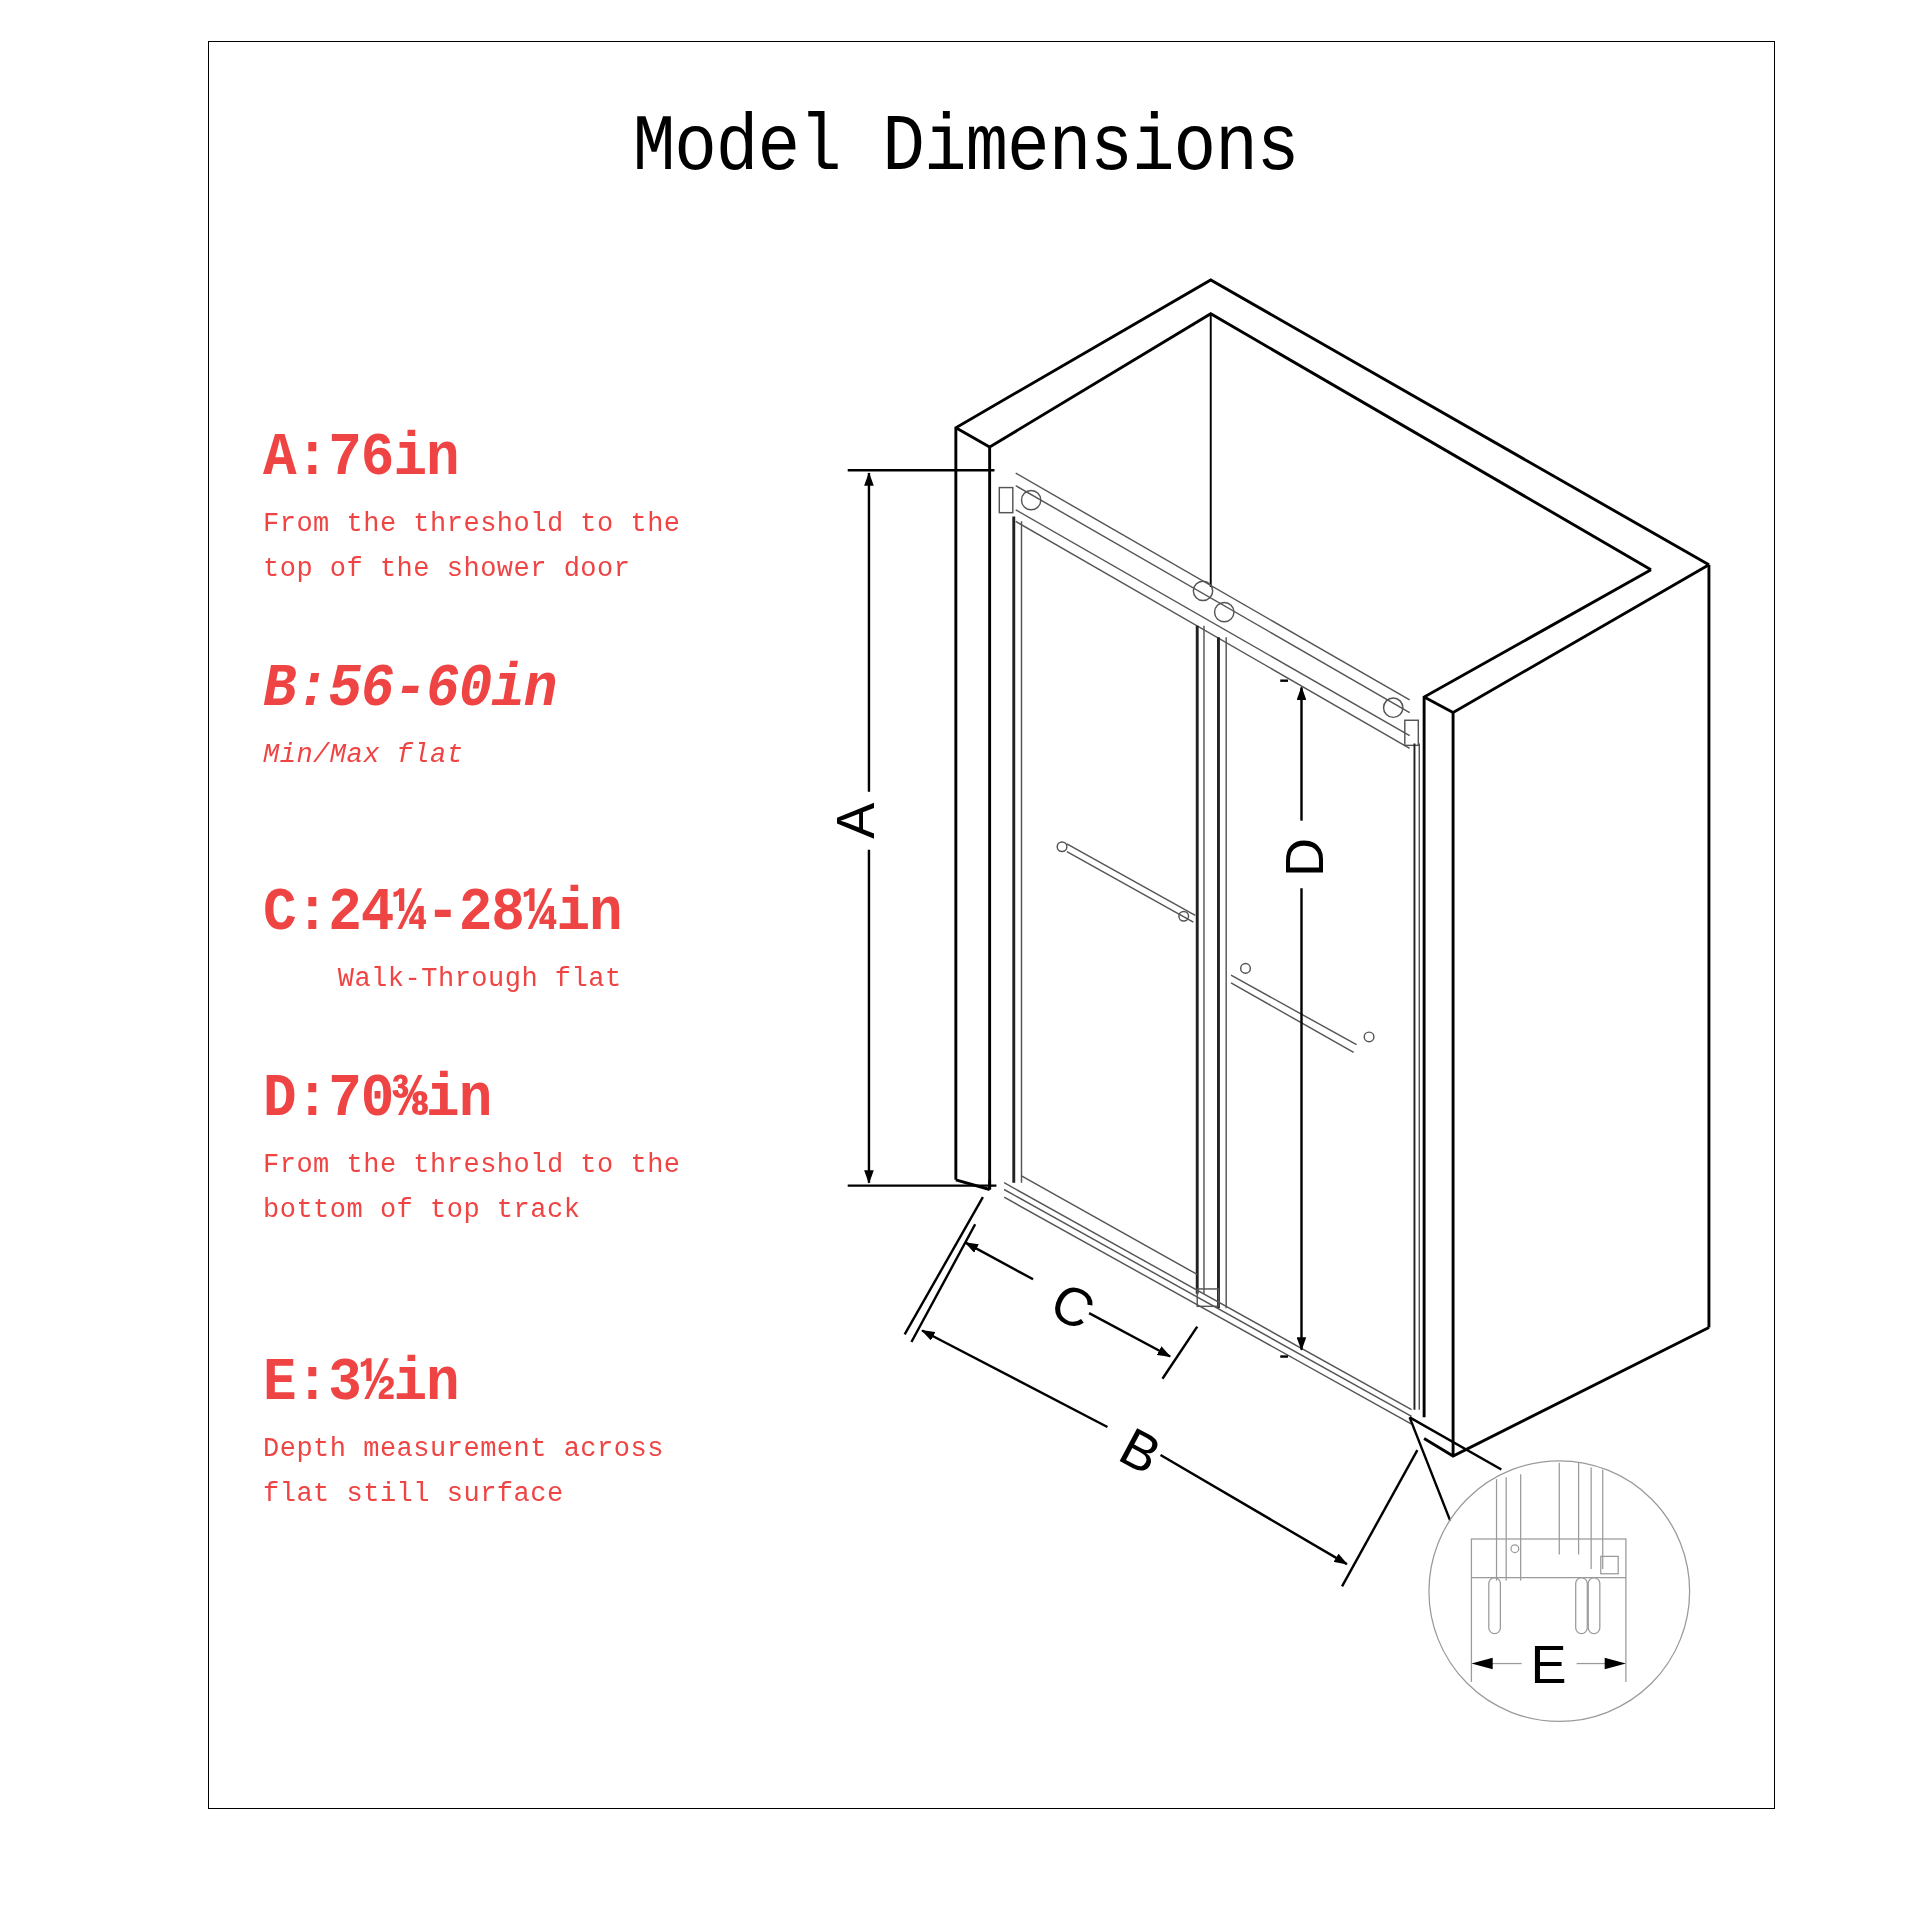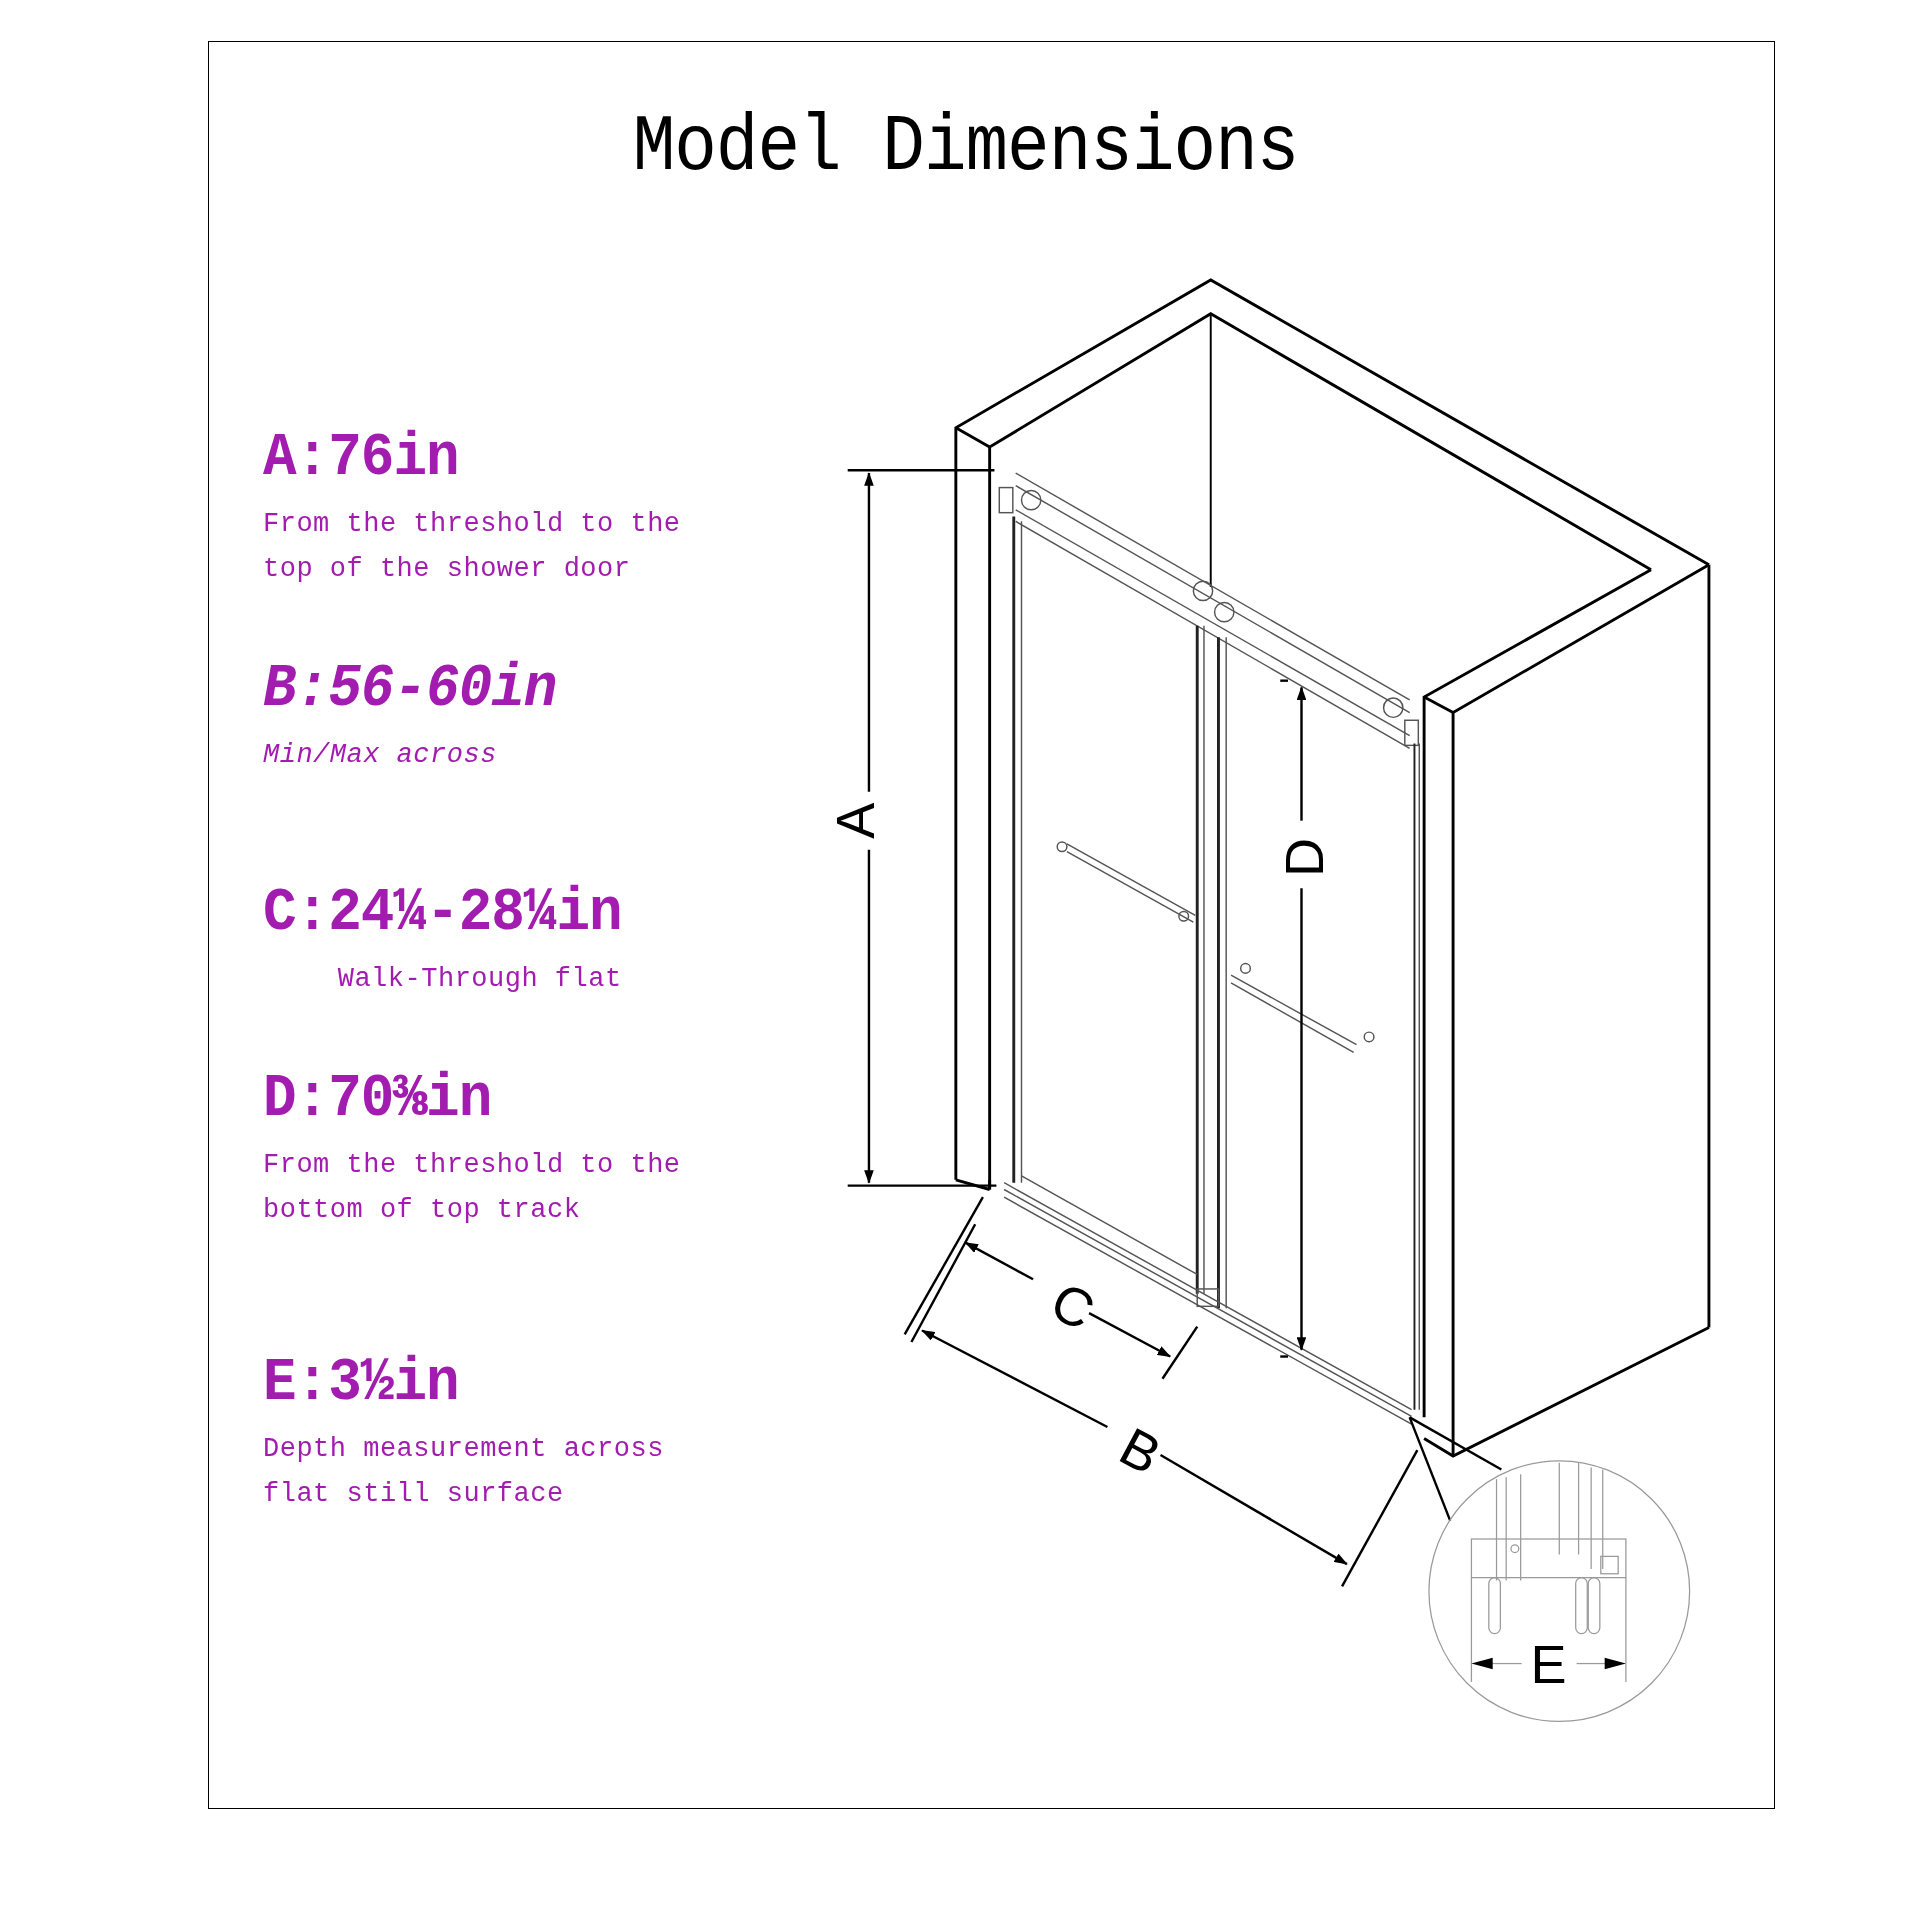--- a/index.html
+++ b/index.html
@@ -1,39 +1,39 @@
 <!DOCTYPE html>
 <html><head>
 <meta charset="utf-8">
 <style>
   html, body { margin:0; padding:0; background:#ffffff; }
   body { width:1931px; height:1931px; position:relative; overflow:hidden; }
   .frame { position:absolute; left:208px; top:41px; width:1567px; height:1768px; border:1.9px solid #000; box-sizing:border-box; }
   .title { position:absolute; left:0; width:1931px; top:108px; text-align:center; font-family:"Liberation Mono","DejaVu Sans Mono",monospace; font-size:71px; color:#000; transform:scaleY(1.12); letter-spacing:-1px; }
-  .spec { position:absolute; left:263px; font-family:"Liberation Mono","DejaVu Sans Mono",monospace; color:#a21caf; }
+  .spec { position:absolute; left:263px; font-family:"Liberation Mono","DejaVu Sans Mono",monospace; color:#ef4444; }
   .spec .label { font-size:56px; font-weight:bold; line-height:1; transform:scaleY(1.1); transform-origin:left top; display:block; letter-spacing:-1px; }
   .spec .desc { font-size:27px; line-height:45px; margin-top:19.3px; display:block; white-space:pre-line; letter-spacing:0.5px; }
   svg.drawing { position:absolute; left:0; top:0; }
   .dimtxt { font-family:"Liberation Sans","DejaVu Sans",sans-serif; font-size:56px; fill:#000; }
 </style>
 </head>
 <body>
 
 <div class="frame"></div>
 
 <div class="title">Model Dimensions</div>
 
 <div class="spec" style="top:427px;">
   <span class="label">A:76in</span>
   <span class="desc">From the threshold to the
 top of the shower door</span>
 </div>
 <div class="spec" style="top:658px;font-style:italic;">
   <span class="label">B:56-60in</span>
-  <span class="desc">Min/Max across</span>
+  <span class="desc">Min/Max flat</span>
 </div>
 <div class="spec" style="top:882px;text-align:right;">
   <span class="label">C:24¼-28¼in</span>
   <span class="desc">Walk-Through flat</span>
 </div>
 <div class="spec" style="top:1068px;">
   <span class="label">D:70⅜in</span>
   <span class="desc">From the threshold to the
 bottom of top track</span>
 </div>

